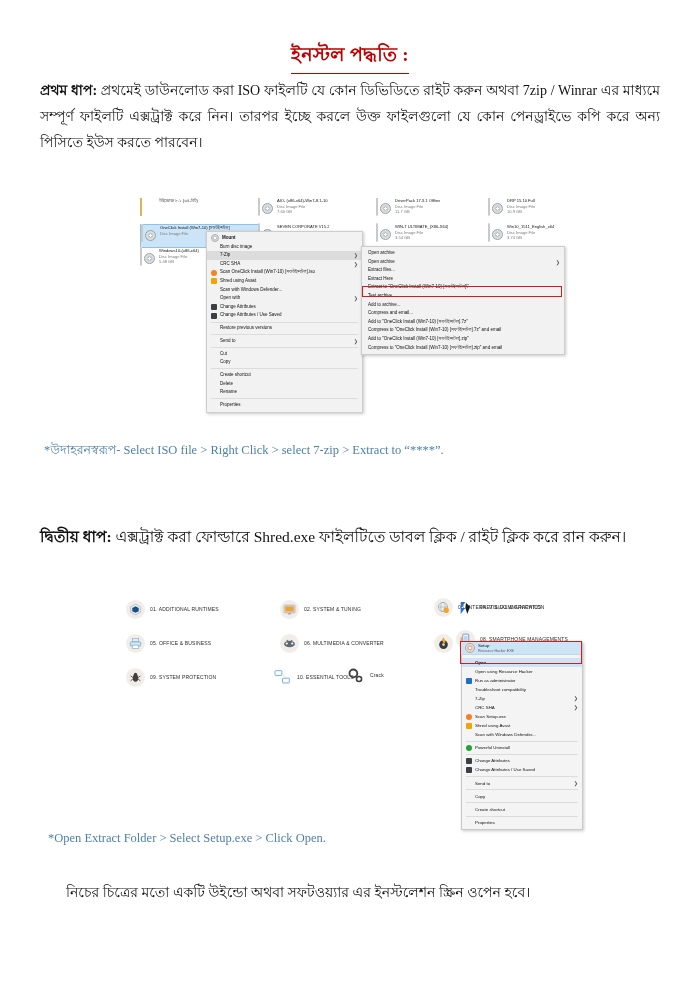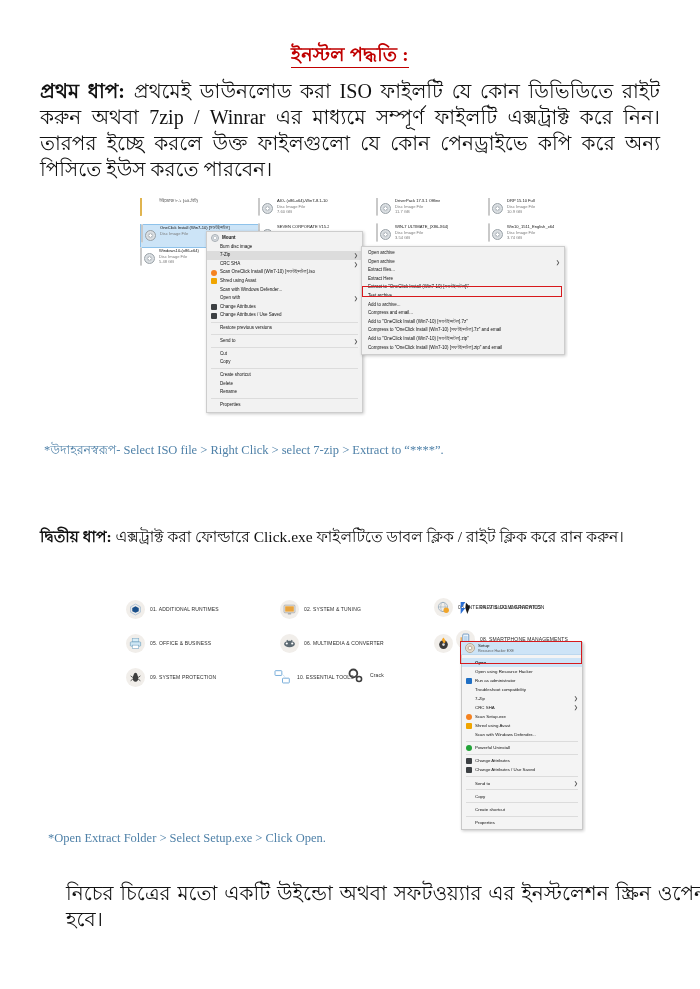--- a/index.html
+++ b/index.html
@@ -24,27 +24,27 @@
     width: 700px;
     text-align: center;
     font-family: "Liberation Serif", "DejaVu Serif", serif;
     font-size: 19px;
     font-weight: bold;
     color: #c00000;
     letter-spacing: 0.3px;
   }
   .doc-title span {
     border-bottom: 1.5px solid #c00000;
-    padding-bottom: 2px;
+    padding-bottom: 8px;
   }
 
   
   .para {
     position: absolute;
-    font-size: 20px;
+    font-size: 14px;
     line-height: 26px;
     color: #111;
     text-align: justify;
   }
   .para b { font-weight: bold; }
 
   .p-step1 {
     top: 78px;
     left: 40px;
     width: 620px;
@@ -502,21 +502,21 @@
       <span class="ctx-label">Compress to "OneClick Install (Win7-10) [সফটইন্সটল].zip" and email</span>
     </div>
   </div>
 
   <div class="redbox redbox-1"></div>
 </div>
 
 <div class="caption cap1">*উদাহরনস্বরূপ- Select ISO file &gt; Right Click &gt; select 7-zip &gt; Extract to “****”.</div>
 
 <div class="para p-step2">
-  <b>দ্বিতীয় ধাপ:</b><span> এক্সট্রাক্ট করা ফোল্ডারে Click.exe ফাইলটিতে ডাবল ক্লিক / রাইট ক্লিক করে রান করুন।</span>
+  <b>দ্বিতীয় ধাপ:</b><span> এক্সট্রাক্ট করা ফোল্ডারে Shred.exe ফাইলটিতে ডাবল ক্লিক / রাইট ক্লিক করে রান করুন।</span>
 </div>
 
 <div class="shot2">
 
   <div class="cat-item" style="left:8px; top:8px;">
     <span class="cat-ico">
       <svg width="13" height="13" viewBox="0 0 24 24">
           <polygon points="12,2 21,7 21,17 12,22 3,17 3,7" fill="none" stroke="#9fb8cf" stroke-width="1.4"></polygon>
           <polygon points="12,6 18,9.2 18,15 12,18.2 6,15 6,9.2" fill="#1a4f8a"></polygon>
         </svg>

